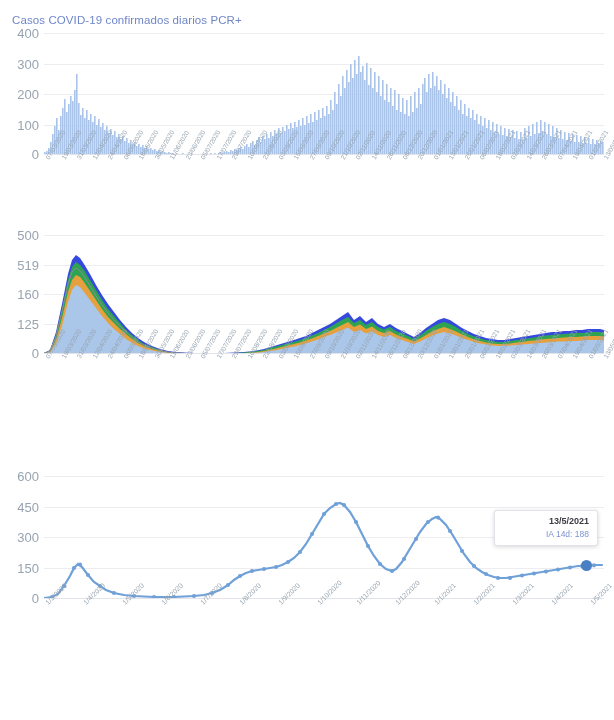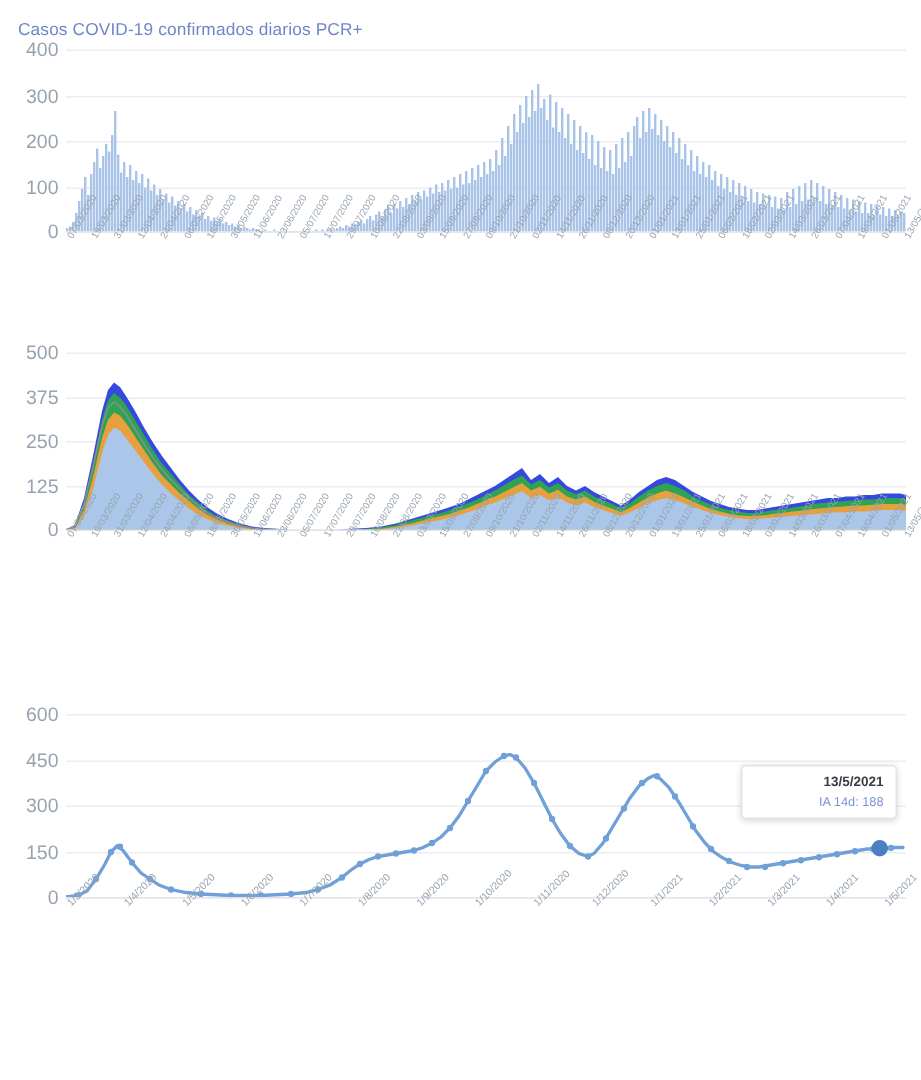--- a/index.html
+++ b/index.html
@@ -493,22 +493,22 @@
       </div>
     </div>
   </div>
 
   <div class="chart-block" style="height:240px;">
 
     <div class="plot-wrap">
       <div class="plot" style="height:122px;">
         <div class="yaxis">
           <span class="ytick" style="top:3px;">500</span>
-          <span class="ytick" style="top:32.5px;">375</span>
-          <span class="ytick" style="top:62px;">250</span>
+          <span class="ytick" style="top:32.5px;">519</span>
+          <span class="ytick" style="top:62px;">160</span>
           <span class="ytick" style="top:91.5px;">125</span>
           <span class="ytick" style="top:121px;">0</span>
         </div>
         <div class="gridline" style="top:3px;"></div>
         <div class="gridline" style="top:32.5px;"></div>
         <div class="gridline" style="top:62px;"></div>
         <div class="gridline" style="top:91.5px;"></div>
         <div class="gridline" style="top:121px;"></div>
 
         <div class="canvas-area">

